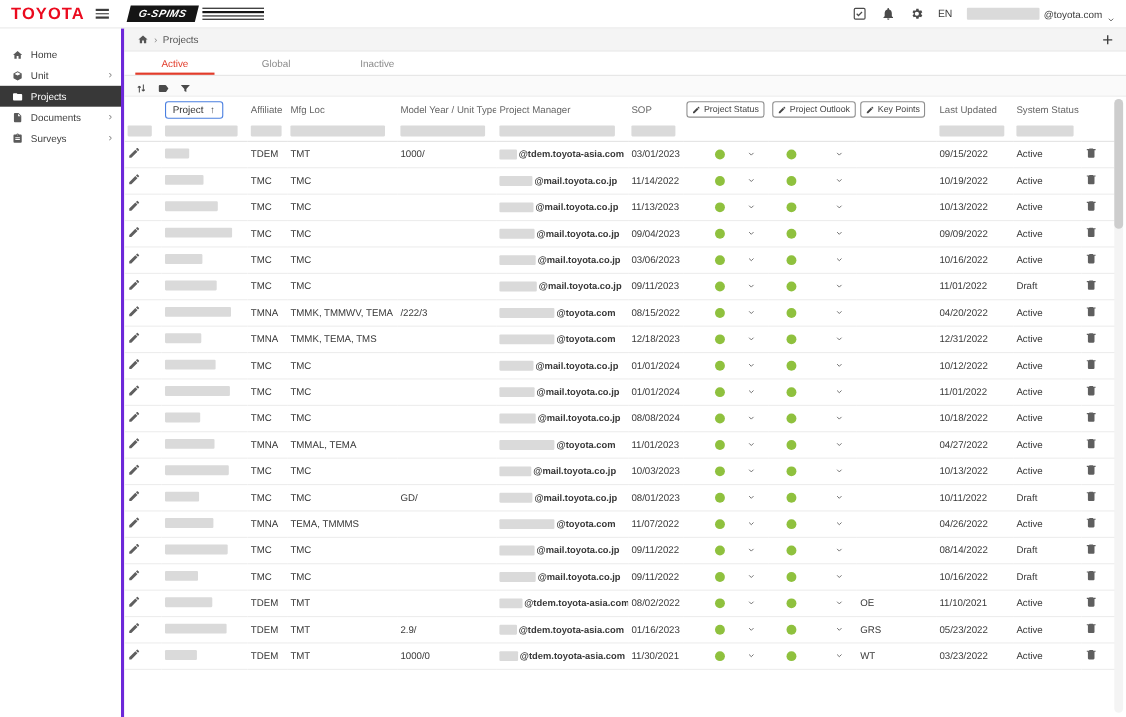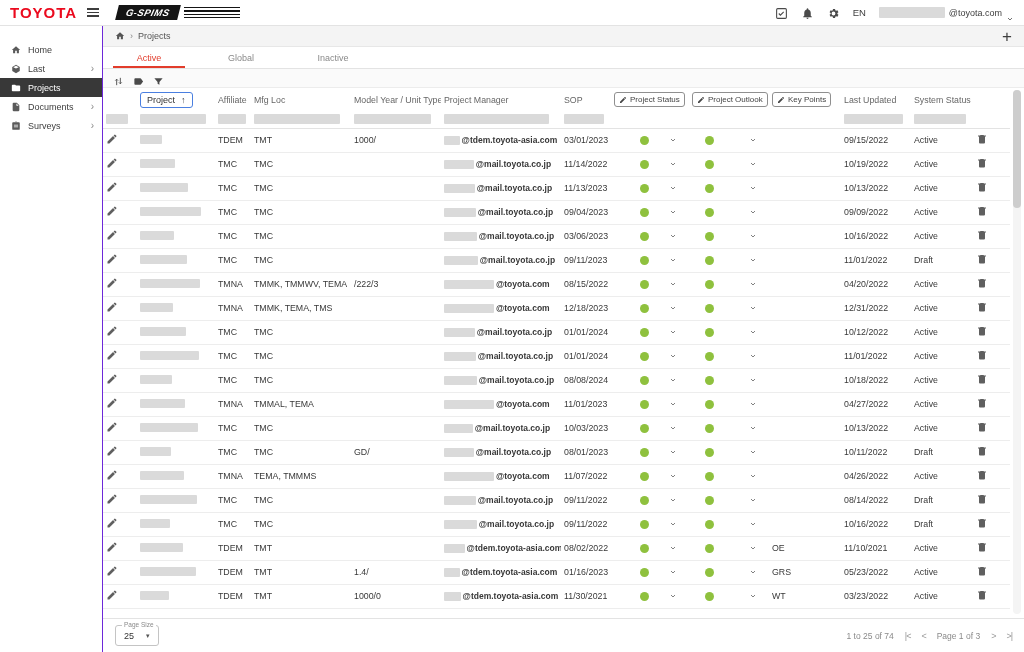--- a/index.html
+++ b/index.html
@@ -21,21 +21,21 @@
   .lang { font-size:9.5px; color:#3d3d3d; cursor:pointer; }
   .user { display:flex; align-items:center; gap:4px; cursor:pointer; }
   .blur { background:#dadada; border-radius:1px; display:inline-block; }
   .user-blur { width:66px; height:11px; }
   .user-mail { font-size:9px; color:#3d3d3d; }
   .chev { width:8px; height:8px; color:#555; flex-shrink:0; }
   .chev svg { width:100%; height:100%; }
 
   
   .body-row { display:flex; height:626px; }
-  .sidebar { width:103px; border-right:1px solid #6d28d9; padding-top:14px; background:#fff; flex-shrink:0; }
+  .sidebar { width:113px; border-right:3px solid #6d28d9; padding-top:14px; background:#fff; flex-shrink:0; }
   .side-item { height:19px; display:flex; align-items:center; gap:7px; padding:0 8px 0 11px; font-size:9px; color:#3d3d3d; cursor:pointer; }
   .side-item .ico { width:10px; height:10px; color:#5a5a5a; flex-shrink:0; }
   .side-item .ico svg { width:100%; height:100%; }
   .side-item.active { background:#383838; color:#fff; }
   .side-item.active .ico { color:#fff; }
   .side-chev { margin-left:auto; color:#8a8a8a; font-size:10px; line-height:1; }
 
   .content { flex:1; display:flex; flex-direction:column; min-width:0; }
 
   .breadcrumb { height:21px; background:#f4f4f4; border-bottom:1px solid #e7e7e7; display:flex; align-items:center; padding:0 12px; gap:5px; font-size:9px; color:#555; flex-shrink:0; }
@@ -145,21 +145,21 @@
       <div class="side-item">
         <span class="ico"><svg viewBox="0 0 24 24" fill="currentColor">
               <path d="M10 20v-6h4v6h5v-8h3L12 3 2 12h3v8z"></path>
             </svg></span>
         <span>Home</span>
       </div>
       <div class="side-item">
         <span class="ico"><svg viewBox="0 0 24 24" fill="currentColor">
               <path d="M12 2l9 5v10l-9 5-9-5V7l9-5zm0 2.2L5.5 7.7 12 11l6.5-3.3L12 4.2zM5 9.3l6 3.1v6.9l-6-3.3V9.3zm14 0v6.7l-6 3.3v-6.9l6-3.1z"></path>
             </svg></span>
-        <span>Last</span>
+        <span>Unit</span>
         <span class="side-chev">›</span>
       </div>
       <div class="side-item active">
         <span class="ico"><svg viewBox="0 0 24 24" fill="currentColor">
               <path d="M10 4H4a2 2 0 0 0-2 2v12a2 2 0 0 0 2 2h16a2 2 0 0 0 2-2V8a2 2 0 0 0-2-2h-8l-2-2z"></path>
             </svg></span>
         <span>Projects</span>
       </div>
       <div class="side-item">
         <span class="ico"><svg viewBox="0 0 24 24" fill="currentColor">
@@ -954,21 +954,21 @@
                     </svg></span></td>
   </tr>
 
   <tr class="data-row">
     <td><span class="icon-btn"><svg viewBox="0 0 24 24" fill="currentColor">
                       <path d="M3 17.2V21h3.8L17.9 9.9l-3.8-3.8L3 17.2zM20.7 7a1 1 0 0 0 0-1.4L18.4 3.3a1 1 0 0 0-1.4 0l-1.8 1.8 3.7 3.8L20.7 7z"></path>
                     </svg></span></td>
     <td><span class="blur name-blur" style="width: 56px;"></span></td>
     <td>TDEM</td>
     <td>TMT</td>
-    <td>1.4/</td>
+    <td>2.9/</td>
     <td class="pm-cell">
       <span class="blur pm-blur" style="width: 15.6px;"></span><span class="pm-mail">@tdem.toyota-asia.com</span>
     </td>
     <td>01/16/2023</td>
     <td>
       <div class="status-cell">
         <span class="dot"></span>
         <span class="chev"><svg viewBox="0 0 24 24" fill="none" stroke="currentColor" stroke-width="2.5">
                         <path d="M6 9l6 6 6-6"></path>
                       </svg></span>
@@ -1025,30 +1025,15 @@
                       <path d="M6 7h12v12a2 2 0 0 1-2 2H8a2 2 0 0 1-2-2V7zm3-3h6l1 1h4v2H4V5h4l1-1z"></path>
                     </svg></span></td>
   </tr>
 </tbody>
         </table>
         <div class="vscroll">
             <div class="vthumb"></div>
           </div>
       </div>
 
-      <div class="pager">
-        <div class="psize">
-          <span class="psize-label">Page Size</span>
-          <span>25</span>
-          <span class="caret">▾</span>
-        </div>
-        <div class="pager-right">
-          <span>1 to 25 of 74</span>
-          <span class="pbtn">|&lt;</span>
-          <span class="pbtn">&lt;</span>
-          <span>Page 1 of 3</span>
-          <span class="pbtn">&gt;</span>
-          <span class="pbtn">&gt;|</span>
-        </div>
-      </div>
     </main>
   </div>
 </div>
 
 </body></html>

